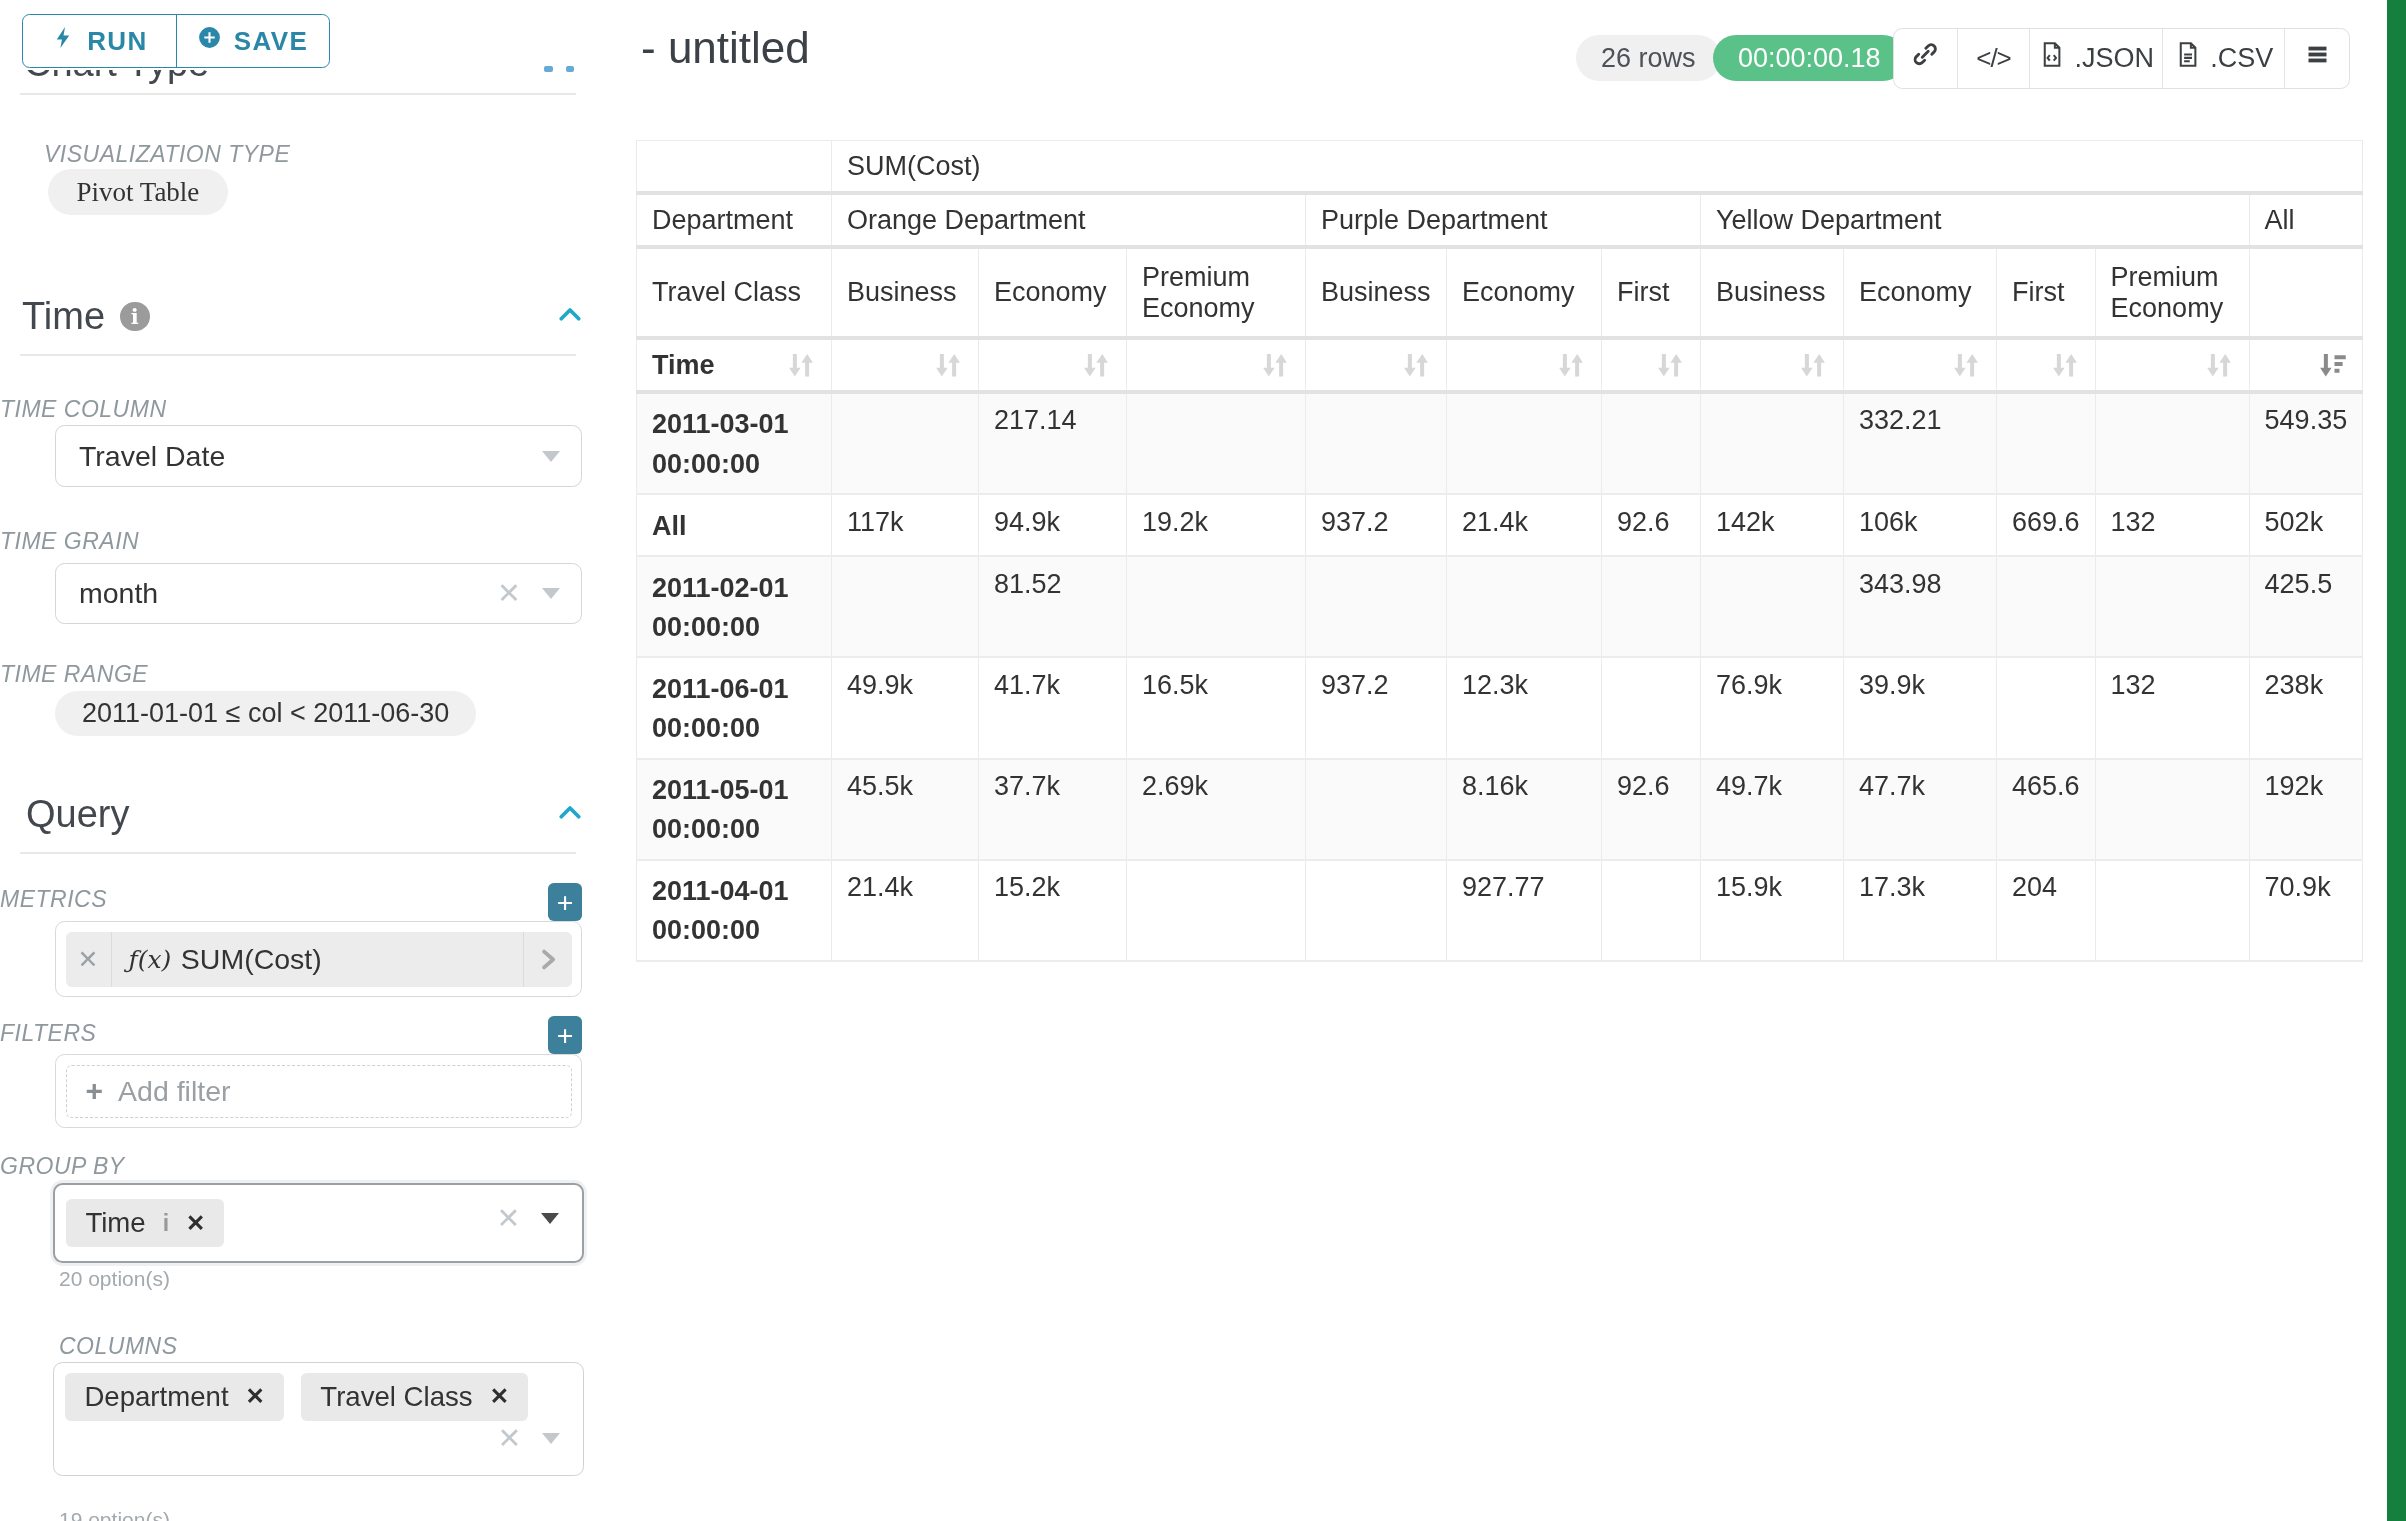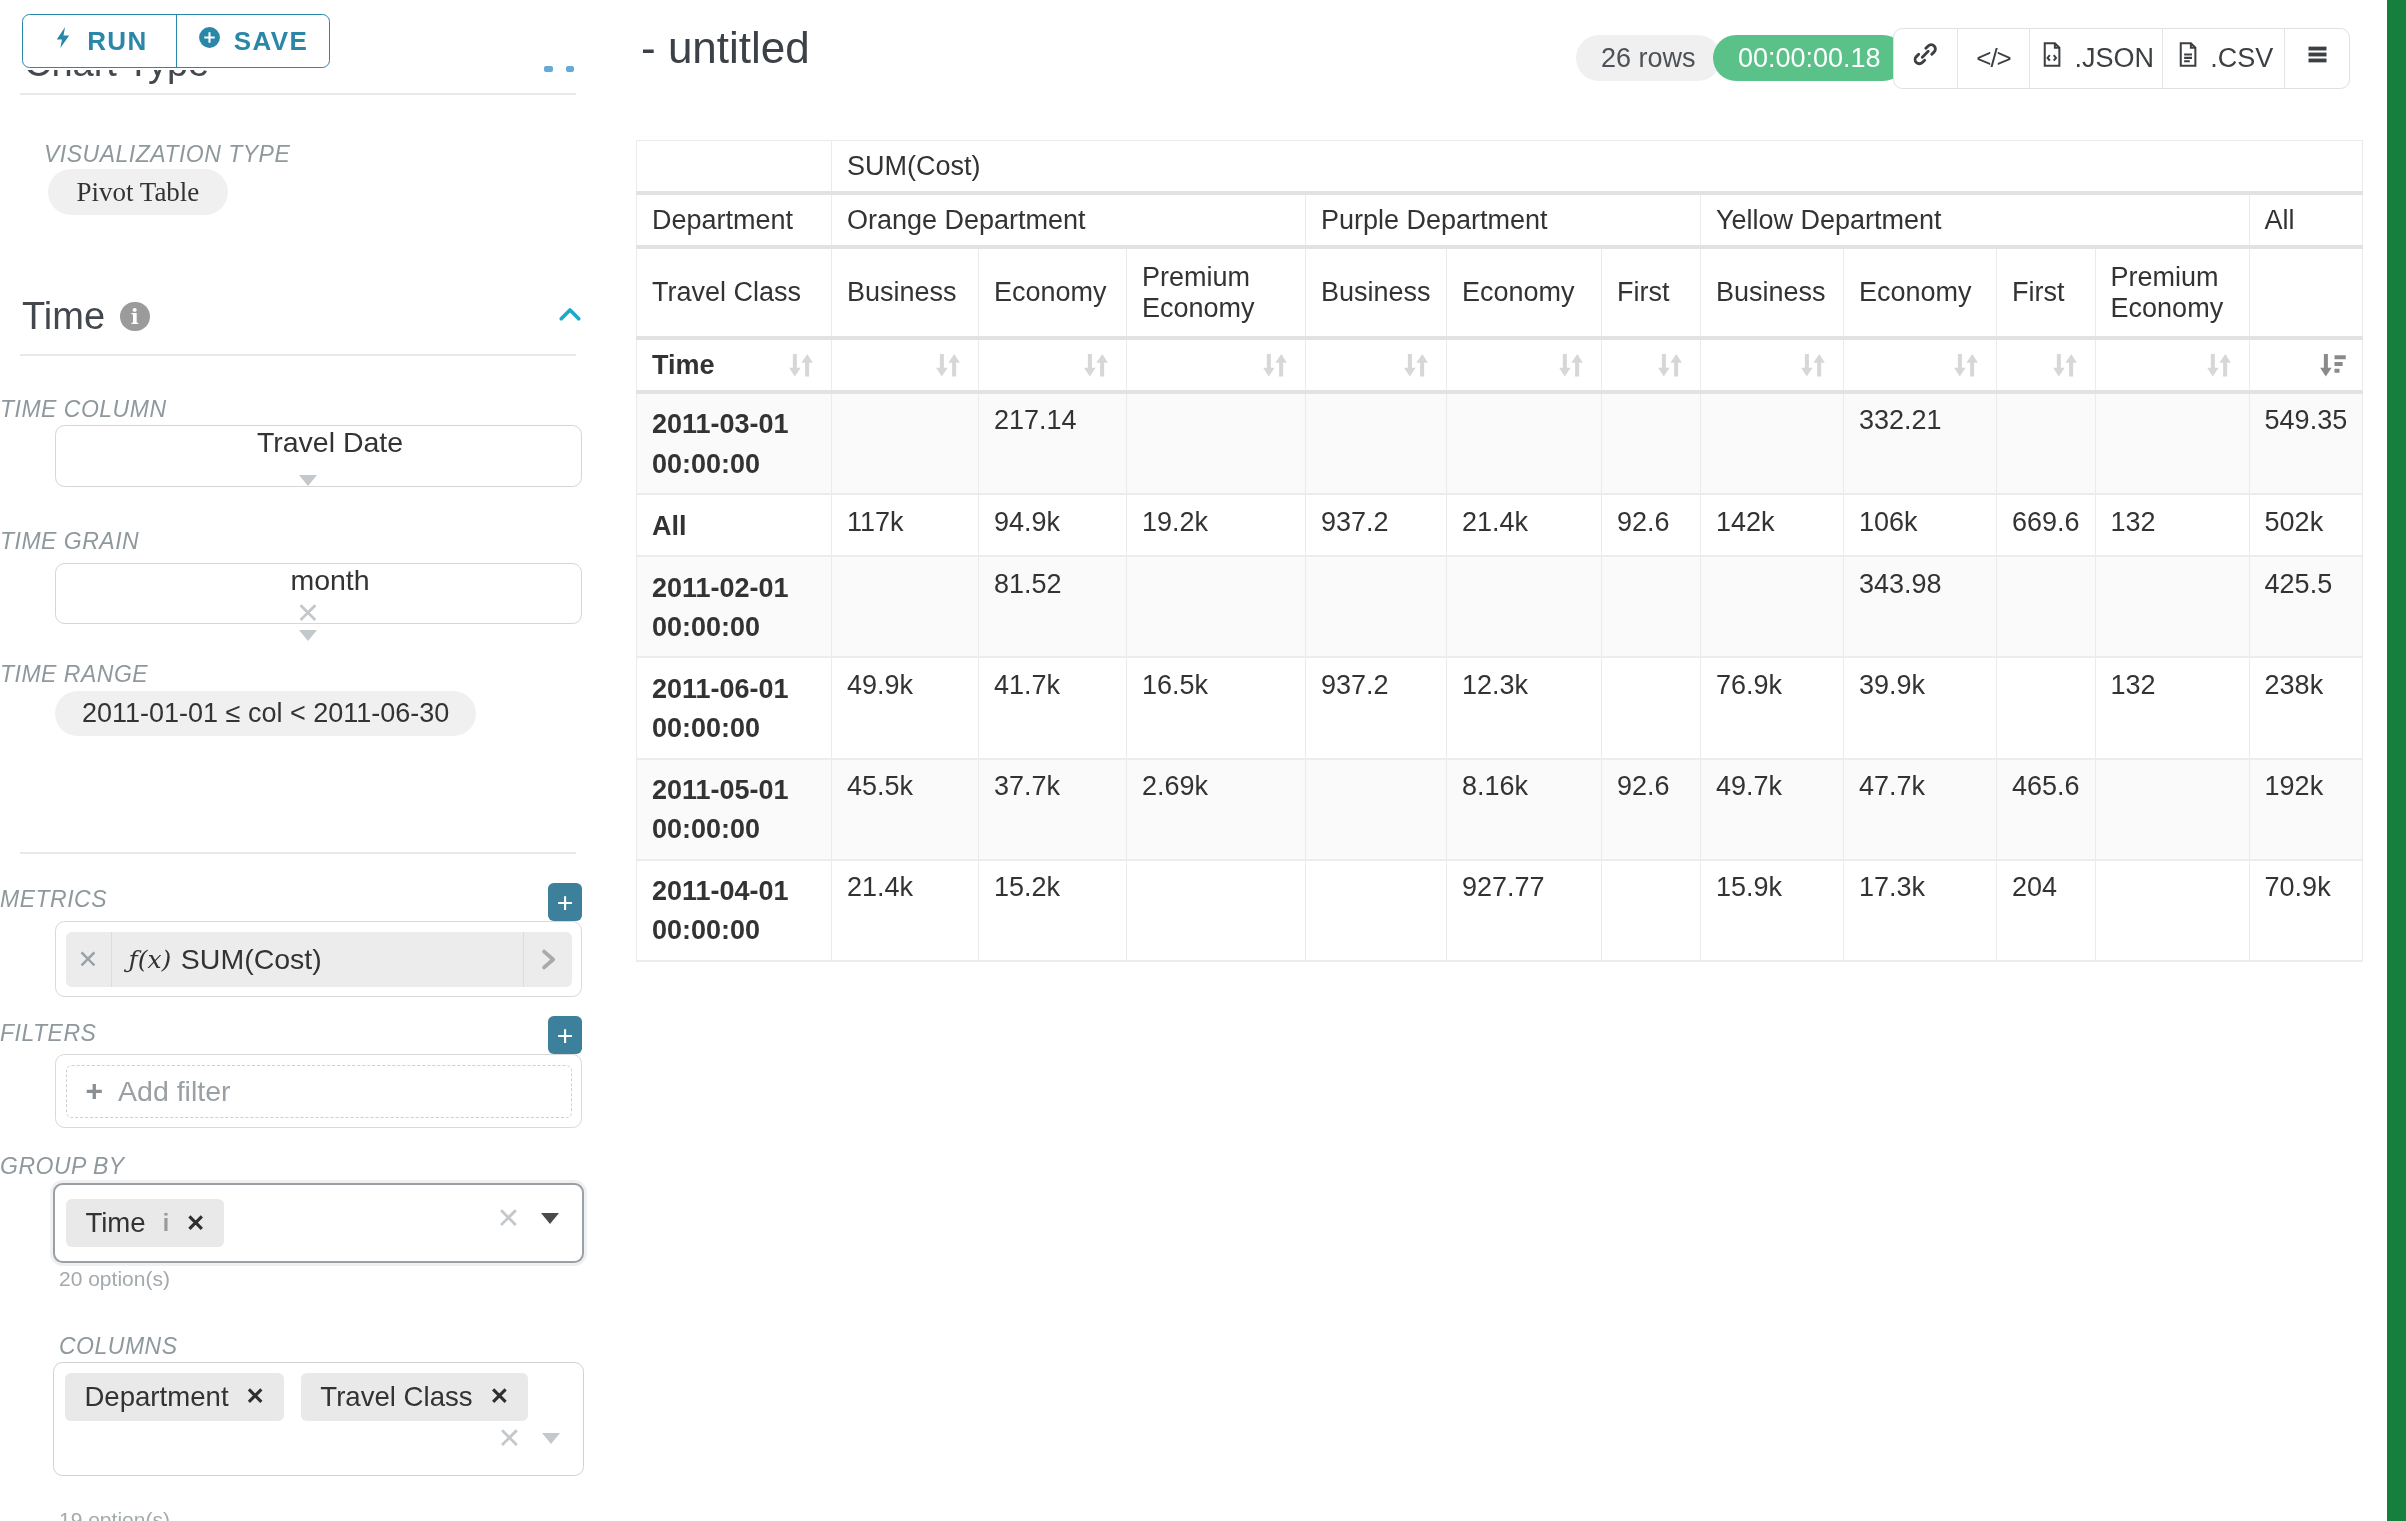--- a/index.html
+++ b/index.html
@@ -17,21 +17,21 @@
   .drag-dots { position:absolute; left:544px; top:66px; z-index:2; display:flex; gap:13.3px; }
   .drag-dots i { width:8.6px; height:5.7px; border-radius:1.9px; background:#66aad6; display:block; }
   .side-divider { position:absolute; left:20px; width:556px; height:1.9px; background:#e8e8e8; }
   .side-label { position:absolute; font-size:23px; color:#8e989d; letter-spacing:0.5px;font-style:italic; }
   .pill { display:inline-flex; align-items:center; background:#f0f0f0; border-radius:25px; color:#333; }
   .viz-pill { position:absolute; left:48px; top:169px; height:46px; padding:0 28.5px; font-size:27px;font-family:Liberation Serif, serif; }
   .section-head { position:absolute; left:22px; width:563px; display:flex; align-items:center; }
   .section-head .title { font-size:38px; color:#42484d; }
   .section-head .spacer { flex:1; }
   .info-badge { width:29.5px; height:29.5px; border-radius:50%; background:#9b9b9b; color:#fff; font-size:21px; font-weight:bold; display:inline-flex; align-items:center; justify-content:center; margin-left:15px; font-family:"DejaVu Serif", serif; }
-  .control { position:absolute; left:55px; width:527px; background:#fff; border:1.9px solid #d6d6d6; border-radius:9.5px; display:flex; align-items:center; font-size:28.5px; color:#333;flex-direction:column; }
+  .control { position:absolute; left:55px; width:527px; background:#fff; border:1.9px solid #d6d6d6; border-radius:9.5px; display:flex; align-items:center; font-size:28.5px; color:#333; }
   .control .val { padding-left:23px; flex:1; }
   .light-x { color:#c3c8cc; font-size:28.5px; margin-right:21px; }
   .caret { width:0; height:0; border-left:9.5px solid transparent; border-right:9.5px solid transparent; border-top:11.4px solid #c3c8cc; margin-right:21px; }
   .caret.dark { border-top-color:#4a4a4a; }
   .range-pill { position:absolute; left:55px; top:691px; height:45px; padding:0 27px; font-size:27px; border-radius:23px; }
   .plus-btn { position:absolute; left:548px; width:34px; height:38px; background:#3d809b; border-radius:5.7px; color:#fff; font-size:28.5px; display:flex; align-items:center; justify-content:center; cursor:pointer; }
   .outer-box { position:absolute; left:55px; width:527px; background:#fff; border:1.9px solid #d9d9d9; border-radius:9.5px; padding:9.5px; }
   .metric-pill { height:55px; background:#ececec; border-radius:5.7px; display:flex; align-items:center; font-size:28.5px; }
   .metric-pill .x-zone { width:46px; display:flex; align-items:center; justify-content:center; color:#9aa0a4; font-size:25px; border-right:1.9px solid #dcdcdc; align-self:stretch; cursor:pointer; }
   .metric-pill .fx { font-family:"DejaVu Serif", serif; font-style:italic; font-size:25px; color:#333; margin:0 9.5px 0 17px; }
@@ -138,20 +138,29 @@
     <div class="side-label" style="top:528px;">TIME GRAIN</div>
     <div class="control" style="top:563px; height:61px;">
       <span class="val">month</span>
       <span class="light-x">✕</span>
       <span class="caret"></span>
     </div>
 
     <div class="side-label" style="top:661px;">TIME RANGE</div>
     <div class="pill range-pill">2011-01-01 ≤ col &lt; 2011-06-30</div>
 
+    <div class="section-head" style="top:793px; left:26px; width:559px;">
+      <span class="title">Query</span>
+      <span class="spacer"></span>
+      <span>
+        <svg viewBox="0 0 24 24" width="30" height="30" fill="none" stroke="#1fa8c9" stroke-width="3" stroke-linecap="round" stroke-linejoin="round">
+            <path d="M5 15l7-7 7 7"></path>
+          </svg>
+      </span>
+    </div>
     <div class="side-divider" style="top:852px;"></div>
 
     <div class="side-label" style="top:886px;">METRICS</div>
     <div class="plus-btn" style="top:883px;">+</div>
     <div class="outer-box" style="top:921px;">
       <div class="metric-pill">
         <span class="x-zone">✕</span>
         <span class="fx">ƒ(x)</span>
         <span class="m-label">SUM(Cost)</span>
         <span class="arrow-zone">

